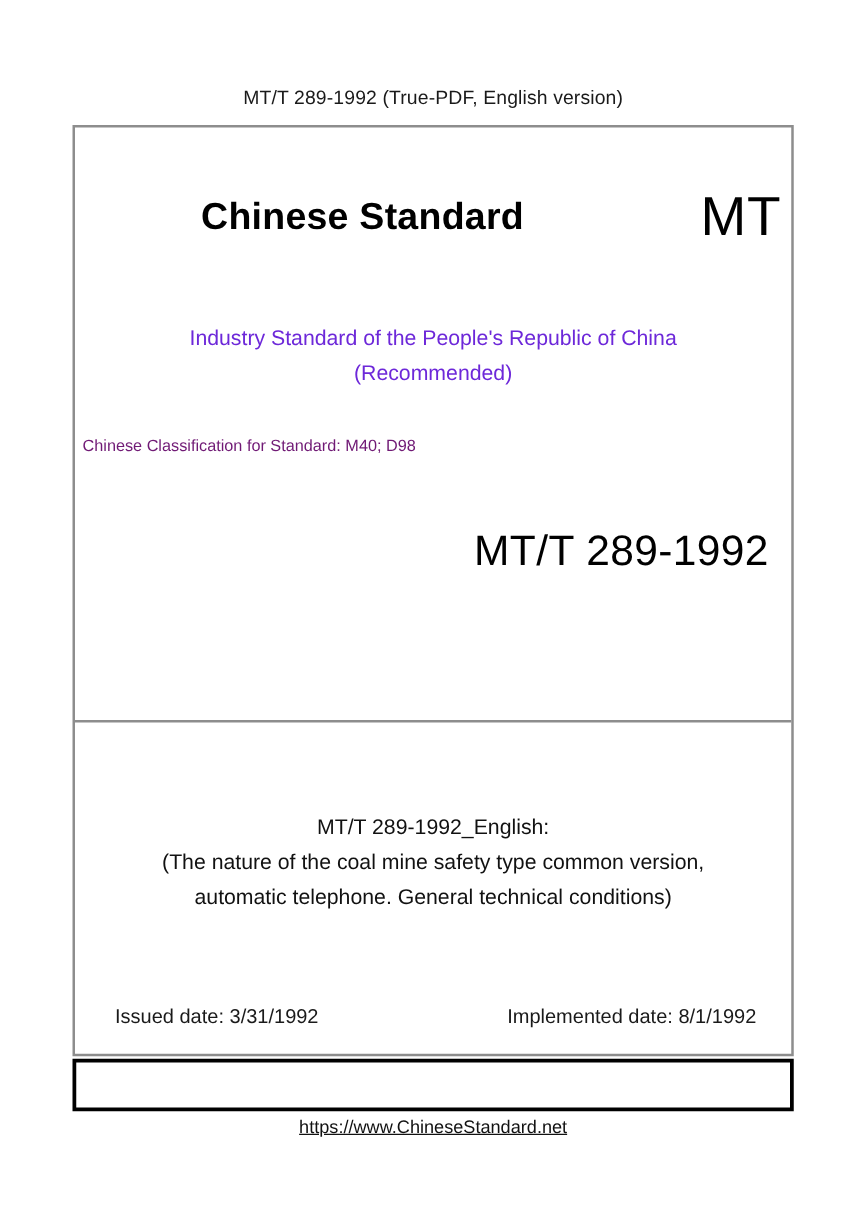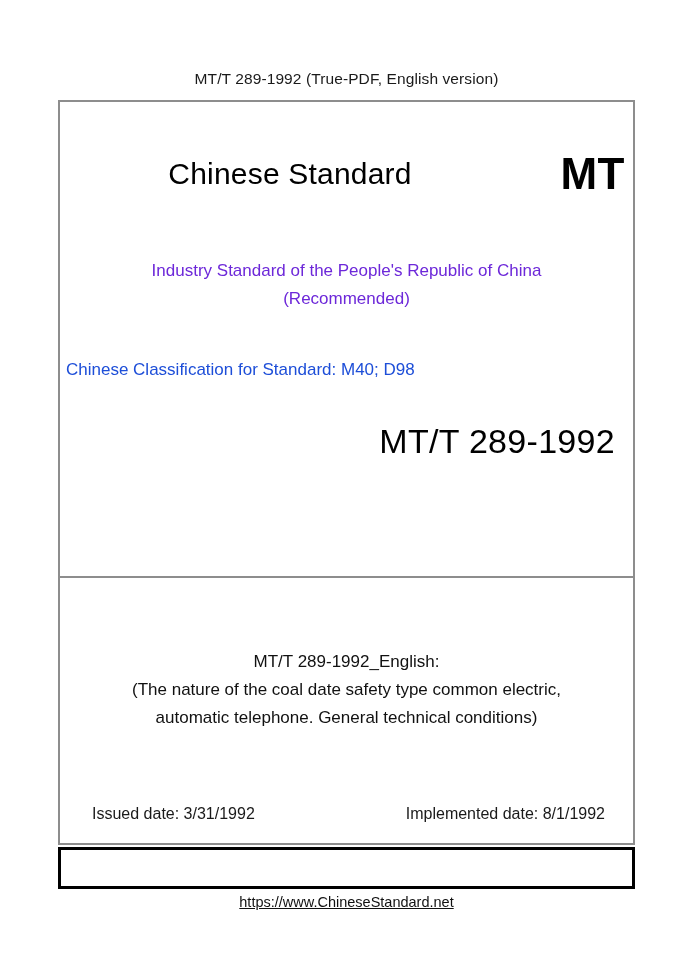--- a/index.html
+++ b/index.html
@@ -55,51 +55,51 @@
     width: 100%;
     height: 52px;
   }
   .main-title {
     position: absolute;
     left: 0;
     top: 0;
     width: 460px;
     text-align: center;
     font-size: 30px;
-    font-weight: normal;
+    font-weight: bold;
     letter-spacing: 0.2px;
     line-height: 40px;
   }
   .mt-mark {
     position: absolute;
     right: 8px;
     top: -8px;
     font-size: 44px;
-    font-weight: bold;
+    font-weight: normal;
     letter-spacing: 0.5px;
     line-height: 56px;
   }
 
   .sub-title {
     position: absolute;
     top: 155px;
     left: 0;
     width: 100%;
     text-align: center;
     font-size: 17px;
     line-height: 28px;
     color: #6d28d9;
   }
 
   .classification {
     position: absolute;
-    top: 258px;
+    top: 247px;
     left: 6px;
-    font-size: 17px;
-    color: #1d4ed8;
+    font-size: 13px;
+    color: #701a75;
   }
 
   .std-number {
     position: absolute;
     top: 320px;
     right: 18px;
     font-size: 34px;
     font-weight: normal;
     letter-spacing: 0.3px;
   }
@@ -182,21 +182,21 @@
 
     <div class="classification">Chinese Classification for Standard: M40; D98</div>
 
     <div class="std-number">MT/T 289-1992</div>
   </div>
 
   <div class="cover-lower">
 
     <div class="english-title">
       <div>MT/T 289-1992_English:</div>
-      <div>(The nature of the coal date safety type common electric,</div>
+      <div>(The nature of the coal mine safety type common version,</div>
       <div>automatic telephone. General technical conditions)</div>
     </div>
 
     <div class="date-row">
       <div>Issued date: 3/31/1992</div>
       <div>Implemented date: 8/1/1992</div>
     </div>
   </div>
 </div>
 

